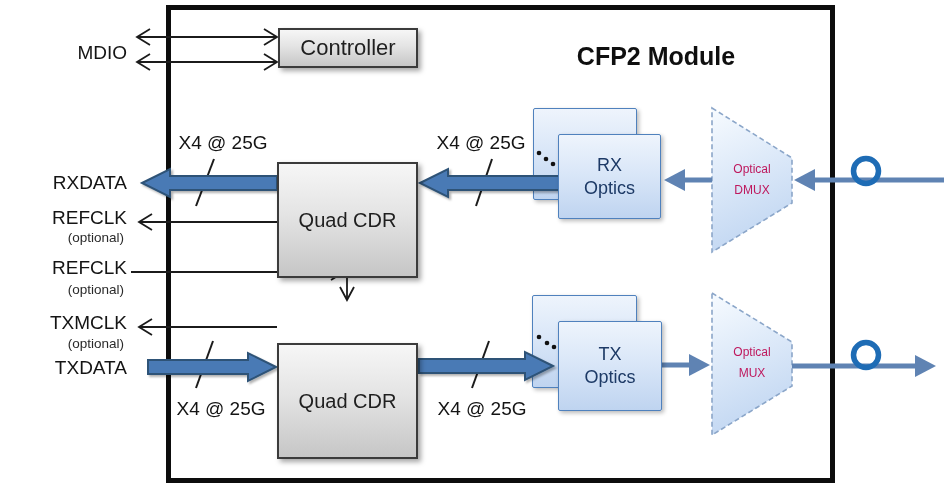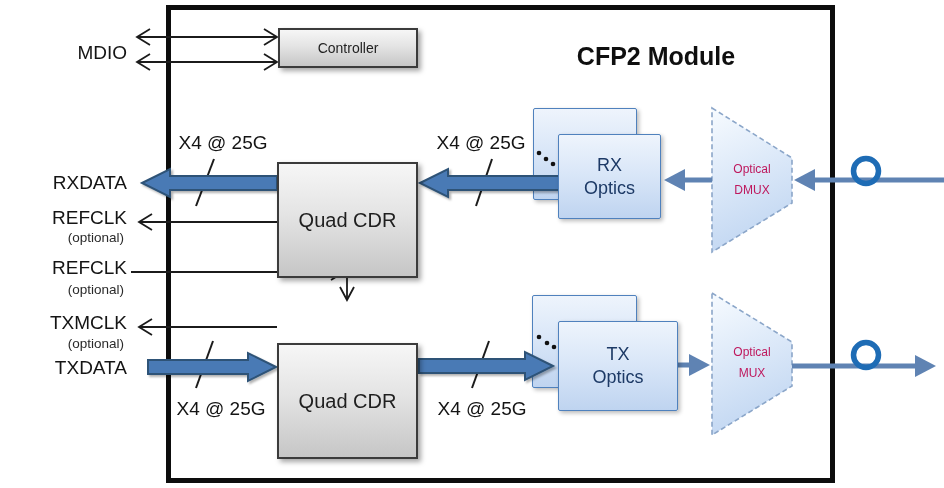--- a/index.html
+++ b/index.html
@@ -26,21 +26,21 @@
   }
   .optics-text {
     display:flex; flex-direction:column; align-items:center; justify-content:center;
     color:#1d3a66; font-size:18px; line-height:23px;
   }
   .plabel { font-size:19px; color:#141414; right:817px; white-space:nowrap; }
   .pnote  { font-size:13.5px; color:#2a2a2a; right:820px; white-space:nowrap; }
   .buslabel { font-size:19px; color:#141414; transform:translateX(-50%); white-space:nowrap; }
   .title { left:556px; top:42px; width:200px; font-size:25px; font-weight:bold; color:#0f0f0f; text-align:center; }
   .trap-label { width:84px; text-align:center; font-size:12px; line-height:21px; color:#be185d; }
-  .ctrl-font { font-size:14px; }
+  .ctrl-font { font-size:22px; }
   .cdr-font { font-size:20px;margin-top:41px; }
 </style>
 </head>
 <body>
 
 <div class="canvas">
 
   <div class="abs module"></div>
 
   <div class="abs blue-box" style="left:533px; top:108px; width:104px; height:92px;"></div>
@@ -142,21 +142,21 @@
     <span>Quad CDR</span>
   </div>
   <div class="abs gray-box cdr-font" style="left:277px; top:302px; width:141px; height:116px;">
     <span>Quad CDR</span>
   </div>
 
   <div class="abs blue-box optics-text" style="left:558px; top:134px; width:103px; height:85px;">
     <span>RX</span>
     <span>Optics</span>
   </div>
-  <div class="abs blue-box optics-text" style="left:558px; top:321px; width:120px; height:90px;">
+  <div class="abs blue-box optics-text" style="left:558px; top:321px; width:104px; height:90px;">
     <span>TX</span>
     <span>Optics</span>
   </div>
 
   <div class="abs trap-label" style="left:710px; top:159px;">
     <div>Optical</div>
     <div>DMUX</div>
   </div>
   <div class="abs trap-label" style="left:710px; top:342px;">
     <div>Optical</div>

